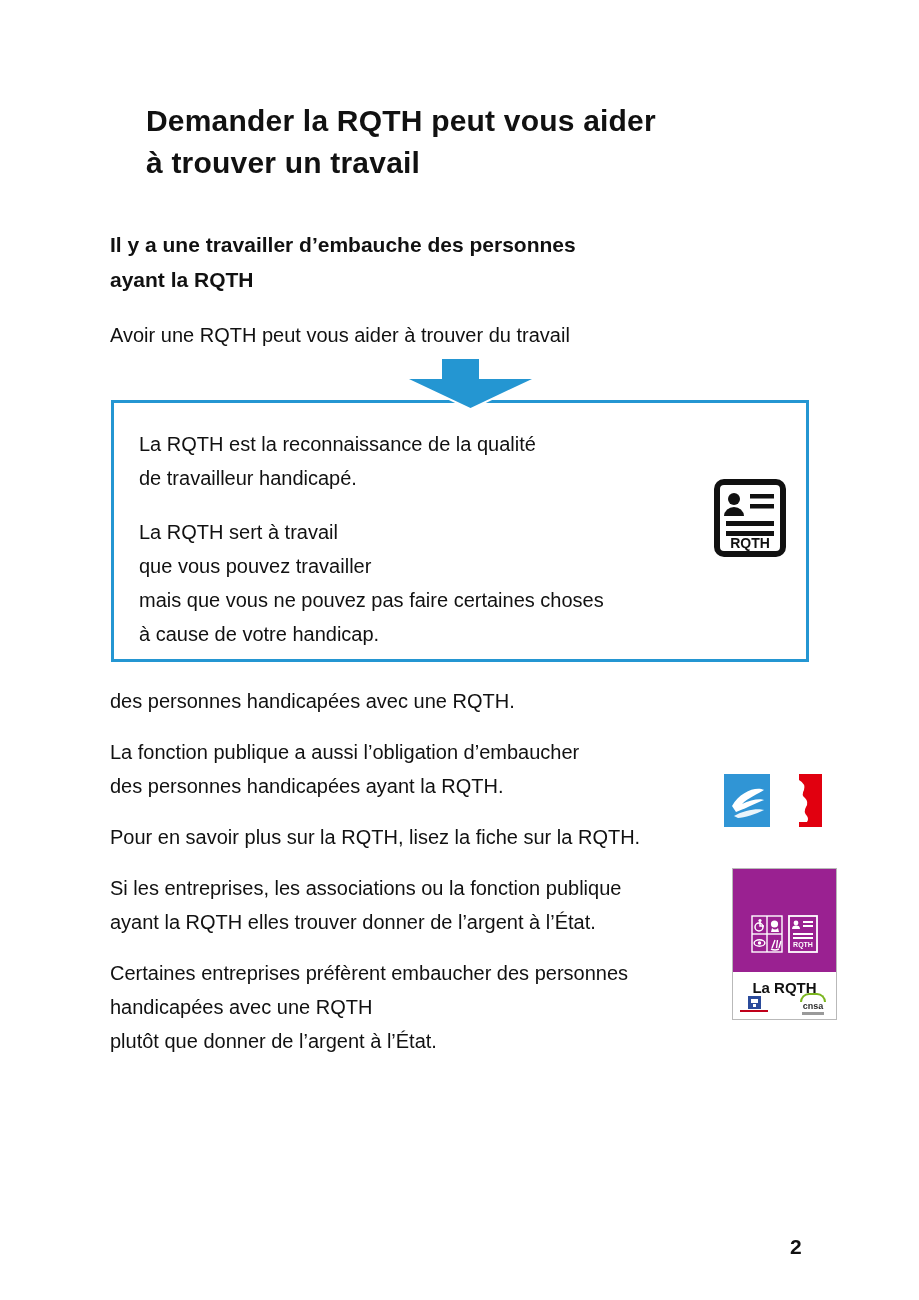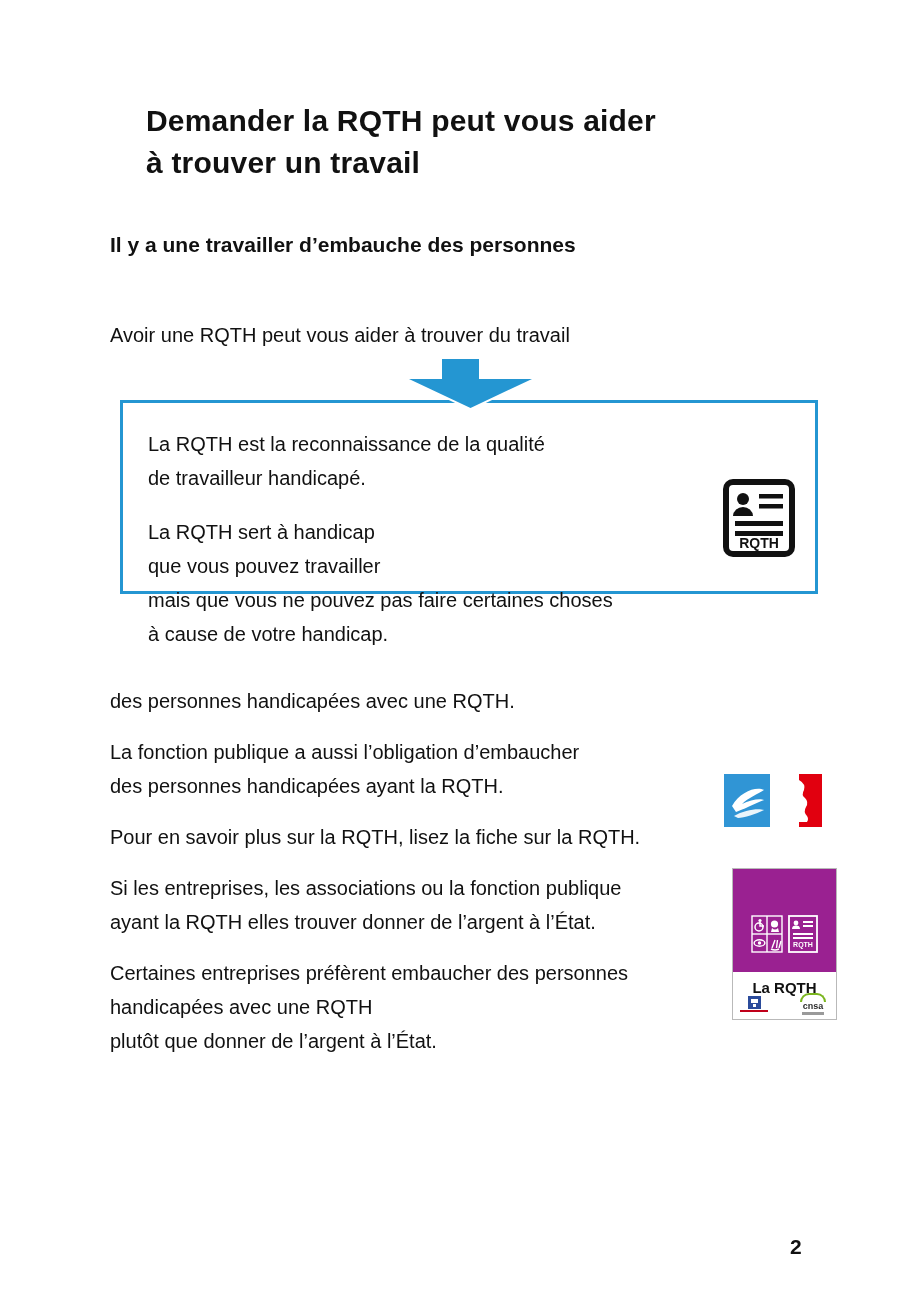--- a/index.html
+++ b/index.html
@@ -16,21 +16,21 @@
   .subtitle {
     position:absolute; left:110px; top:227px;
     font-size:21px; font-weight:bold; line-height:35px;
   }
   .intro {
     position:absolute; left:110px; top:320px;
     font-size:20px; line-height:30px;
   }
   .down-arrow { position:absolute; left:409px; top:357px; z-index:2; }
   .callout {
-    position:absolute; left:120px; top:400px; width:698px; height:194px;
+    position:absolute; left:111px; top:400px; width:698px; height:262px;
     border:3px solid var(--accent_blue,#2496D2); background:#fff;
   }
   .callout-text { position:absolute; left:25px; top:24px; font-size:20px; line-height:34px; }
   .callout-p2 { margin-top:20px; }
   .rqth-card { position:absolute; left:600px; top:76px; }
   .body-copy {
     position:absolute; left:110px; top:684px; width:660px;
     font-size:20px; line-height:34px;
   }
   .body-copy p { margin-bottom:17px; }
@@ -69,36 +69,37 @@
 
 <div class="page">
 
   <h1 class="title">
     <div>Demander la RQTH peut vous aider</div>
     <div>à trouver un travail</div>
   </h1>
 
   <h2 class="subtitle">
     <div>Il y a une travailler d’embauche des personnes</div>
+    <div>ayant la RQTH</div>
   </h2>
 
   <p class="intro">Avoir une RQTH peut vous aider à trouver du travail</p>
 
   <svg class="down-arrow" width="125" height="54" viewBox="0 0 125 54">
     <polygon points="33,2 70,2 70,22 123,22 61.5,51 0,22 33,22" stroke="#ffffff" stroke-width="4" paint-order="stroke" fill="#2496D2"></polygon>
   </svg>
 
   <div class="callout">
     <div class="callout-text">
       <div class="callout-p1">
         <div>La RQTH est la reconnaissance de la qualité</div>
         <div>de travailleur handicapé.</div>
       </div>
       <div class="callout-p2">
-        <div>La RQTH sert à handicap</div>
+        <div>La RQTH sert à travail</div>
         <div>que vous pouvez travailler</div>
         <div>mais que vous ne pouvez pas faire certaines choses</div>
         <div>à cause de votre handicap.</div>
       </div>
     </div>
     <svg class="rqth-card" width="72" height="78" viewBox="0 0 72 78">
       <rect x="3" y="3" width="66" height="72" rx="7" fill="#ffffff" stroke="#111" stroke-width="6"></rect>
       <circle cx="20" cy="20" r="6" fill="#111"></circle>
       <path d="M10,37 a10,9 0 0 1 20,0 z" fill="#111"></path>
       <rect x="36" y="15" width="24" height="4.5" fill="#111"></rect>

